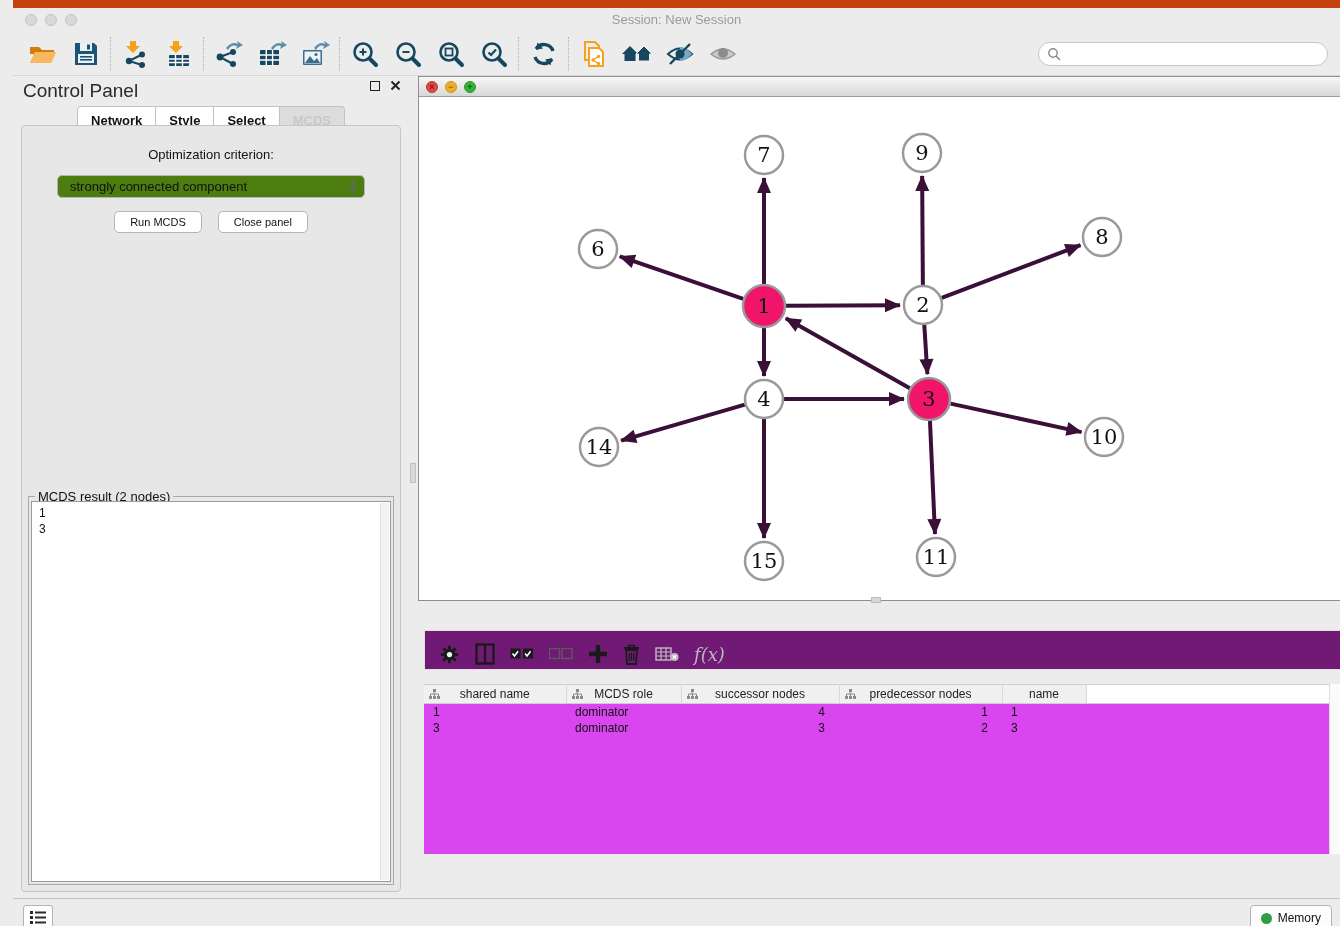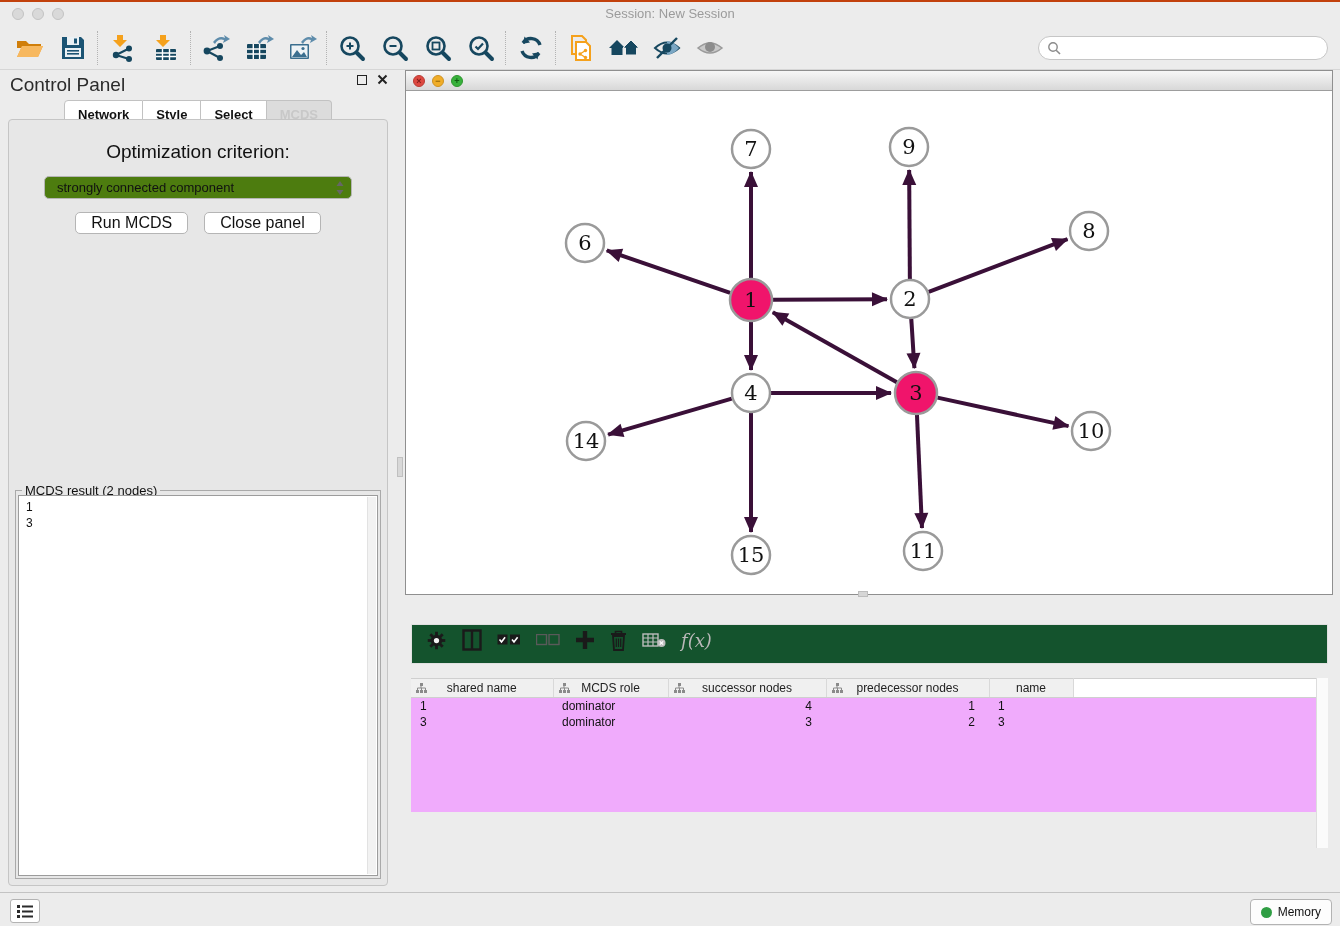--- a/index.html
+++ b/index.html
@@ -1,18 +1,18 @@
 <!DOCTYPE html>
 <html><head>
 <meta charset="utf-8">
 <style>
   * { margin:0; padding:0; box-sizing:border-box; }
   html,body { width:1340px; height:926px; }
   body { font-family:"Liberation Sans", sans-serif; background:#ececec; position:relative; overflow:hidden; }
-  .app { position:absolute; inset:0; background:#ececec; border-top:2px solid #c2410c; }
+  .app { position:absolute; inset:0; background:#ececec; border-top:8px solid #c2410c;margin-left:13px; }
 
   
   .titlebar { position:absolute; left:0; top:0; width:100%; height:24px; background:#ececec; }
   .titlebar .title { position:absolute; left:0; right:0; top:4px; text-align:center; font-size:13px; color:#9b9b9b; }
   .tl-group { position:absolute; left:12px; top:6px; display:flex; gap:8px; }
   .tl { width:12px; height:12px; border-radius:50%; background:#d9d9d9; border:1px solid #c3c3c3; }
 
   
   .toolbar { position:absolute; left:0; top:24px; width:100%; height:44px; background:#ececec; display:flex; align-items:center; padding:0 8px; border-bottom:1px solid #d6d6d6; }
   .tb-btn { width:43px; height:38px; display:flex; align-items:center; justify-content:center; background:transparent; border:none; }
@@ -26,25 +26,25 @@
   .panel-head .ph-title { position:absolute; left:10px; top:4px; font-size:19px; color:#2b2b2b; }
   .ph-icons { position:absolute; right:8px; top:4px; display:flex; gap:10px; align-items:center; }
   .float-ic { width:10px; height:10px; border:1.5px solid #222; }
   .tabs-row { position:absolute; top:30px; left:0; width:100%; display:flex; justify-content:center; }
   .seg { display:flex; }
   .seg .tab { font-size:13px; font-weight:bold; padding:6px 13px 4px; background:#fff; color:#111; border:1px solid #c2c2c2; border-left:none; }
   .seg .tab:first-child { border-left:1px solid #c2c2c2; border-radius:4px 0 0 4px; }
   .seg .tab:last-child { border-radius:0 4px 4px 0; }
   .seg .tab.sel { background:#dcdcdc; color:#c8c8c8; }
   .cp-content { position:absolute; left:8px; right:8px; top:49px; bottom:6px; background:#e7e7e7; border:1px solid #c5c5c5; border-radius:4px; }
-  .opt-label { margin-top:21px; text-align:center; font-size:19px; color:#111; }
+  .opt-label { margin-top:21px; text-align:center; font-size:13px; color:#111; }
   .dropdown { margin:13px auto 0; width:308px; height:23px; background:#4d7c0f; border:1px solid #b5b5b5; border-radius:5px; display:flex; align-items:center; padding:0 6px 0 12px; }
   .dropdown .dd-val { flex:1; font-size:13px; color:#111; }
   .btn-row { display:flex; justify-content:center; gap:16px; margin-top:13px; }
-  .mac-btn { height:22px; padding:0 15px; background:#fff; border:1px solid #b5b5b5; border-radius:5px; font-size:16px; color:#111; font-family:"Liberation Sans",sans-serif; }
+  .mac-btn { height:22px; padding:0 15px; background:#fff; border:1px solid #b5b5b5; border-radius:5px; font-size:11px; color:#111; font-family:"Liberation Sans",sans-serif; }
   .result-group { position:absolute; left:6px; right:6px; top:370px; bottom:6px; border:1px solid #a9a9a9;padding-left:37px; }
   .result-legend { position:absolute; left:6px; top:-8px; background:#e7e7e7; padding:0 3px; font-size:13px; color:#111; }
   .result-list { position:absolute; left:2px; right:2px; top:4px; bottom:2px; background:#fff; border:1px solid #9c9c9c; font-size:12px; color:#111; padding:3px 0 0 7px; line-height:16px; }
   .result-scroll { position:absolute; right:1px; top:1px; bottom:1px; width:9px; background:#f2f2f2; border-left:1px solid #e2e2e2; }
 
   
   .scc-window { position:absolute; left:405px; top:68px; width:928px; height:525px; background:#fff; border:1px solid #8f8f8f; }
   .scc-titlebar { position:absolute; left:0; top:0; width:100%; height:20px; background:linear-gradient(#f7f7f7,#d8d8d8); border-bottom:1px solid #9d9d9d; }
   .scc-titlebar .title { position:absolute; left:0; right:0; top:2px; text-align:center; font-size:13px; color:#1c1c1c; }
   .scc-lights { position:absolute; left:7px; top:4px; display:flex; gap:7px; }
@@ -53,24 +53,24 @@
   .light.yellow { background:#f0ad28; border:1px solid #cf9222; color:#8f6407; }
   .light.green { background:#38b13c; border:1px solid #2f962f; color:#115c13; }
   .graph-area { position:absolute; left:0; top:20px; right:0; bottom:0; background:#fff; }
   #graph-svg { width:100%; height:100%; }
 
   .h-splitter { position:absolute; left:858px; top:589px; width:10px; height:6px; background:#d6d6d6; border:1px solid #bdbdbd; }
   .v-splitter { position:absolute; left:397px; top:455px; width:6px; height:20px; background:#d8d8d8; border:1px solid #c0c0c0; }
 
   
   .table-panel { position:absolute; left:405px; top:597px; width:929px; height:290px; background:#ececec; }
-  .tp-toolbar { position:absolute; left:6px; right:6px; top:25px; height:40px; background:#14532d; border:1px solid #e0e0e0; display:flex; align-items:flex-start; gap:15px; padding:0 14px; }
+  .tp-toolbar { position:absolute; left:6px; right:6px; top:25px; height:40px; background:#701a75; border:1px solid #e0e0e0; display:flex; align-items:flex-end; gap:15px; padding:0 14px; }
   .tp-btn { display:flex; align-items:center; justify-content:center; background:none; border:none; height:30px; }
   .fx-label { font-family:"DejaVu Serif", serif; font-style:italic; font-size:18px; color:#b9b9b9; }
-  .tbl-wrap { position:absolute; left:6px; right:18px; top:79px; height:134px; background:#f0abfc; }
+  .tbl-wrap { position:absolute; left:6px; right:18px; top:79px; height:170px; background:#d946ef; }
   table.data { border-collapse:collapse; width:100%; table-layout:fixed; }
   table.data th { height:19px; background:#f0f0f0; border-top:1px solid #cfcfcf; border-bottom:1px solid #cfcfcf; border-right:1px solid #d9d9d9; font-size:12px; font-weight:normal; color:#222; position:relative; text-align:center; }
   table.data th .tree-ic { position:absolute; left:5px; top:4px; }
   table.data td { height:16px; font-size:12px; color:#111; white-space:nowrap; overflow:hidden; }
   td.al { text-align:left; padding-left:9px; }
   td.ar { text-align:right; padding-right:14px; }
   .tbl-scroll { position:absolute; right:6px; top:79px; width:12px; height:170px; background:#fbfbfb; border-left:1px solid #ddd; }
   .tp-tabs { position:absolute; left:0; right:0; bottom:3px; display:flex; justify-content:center; }
   .tp-tabs .tab { font-size:13px; font-weight:bold; }
   .tp-tabs .tab.sel { background:#d9d9d9; color:#ababab; }

